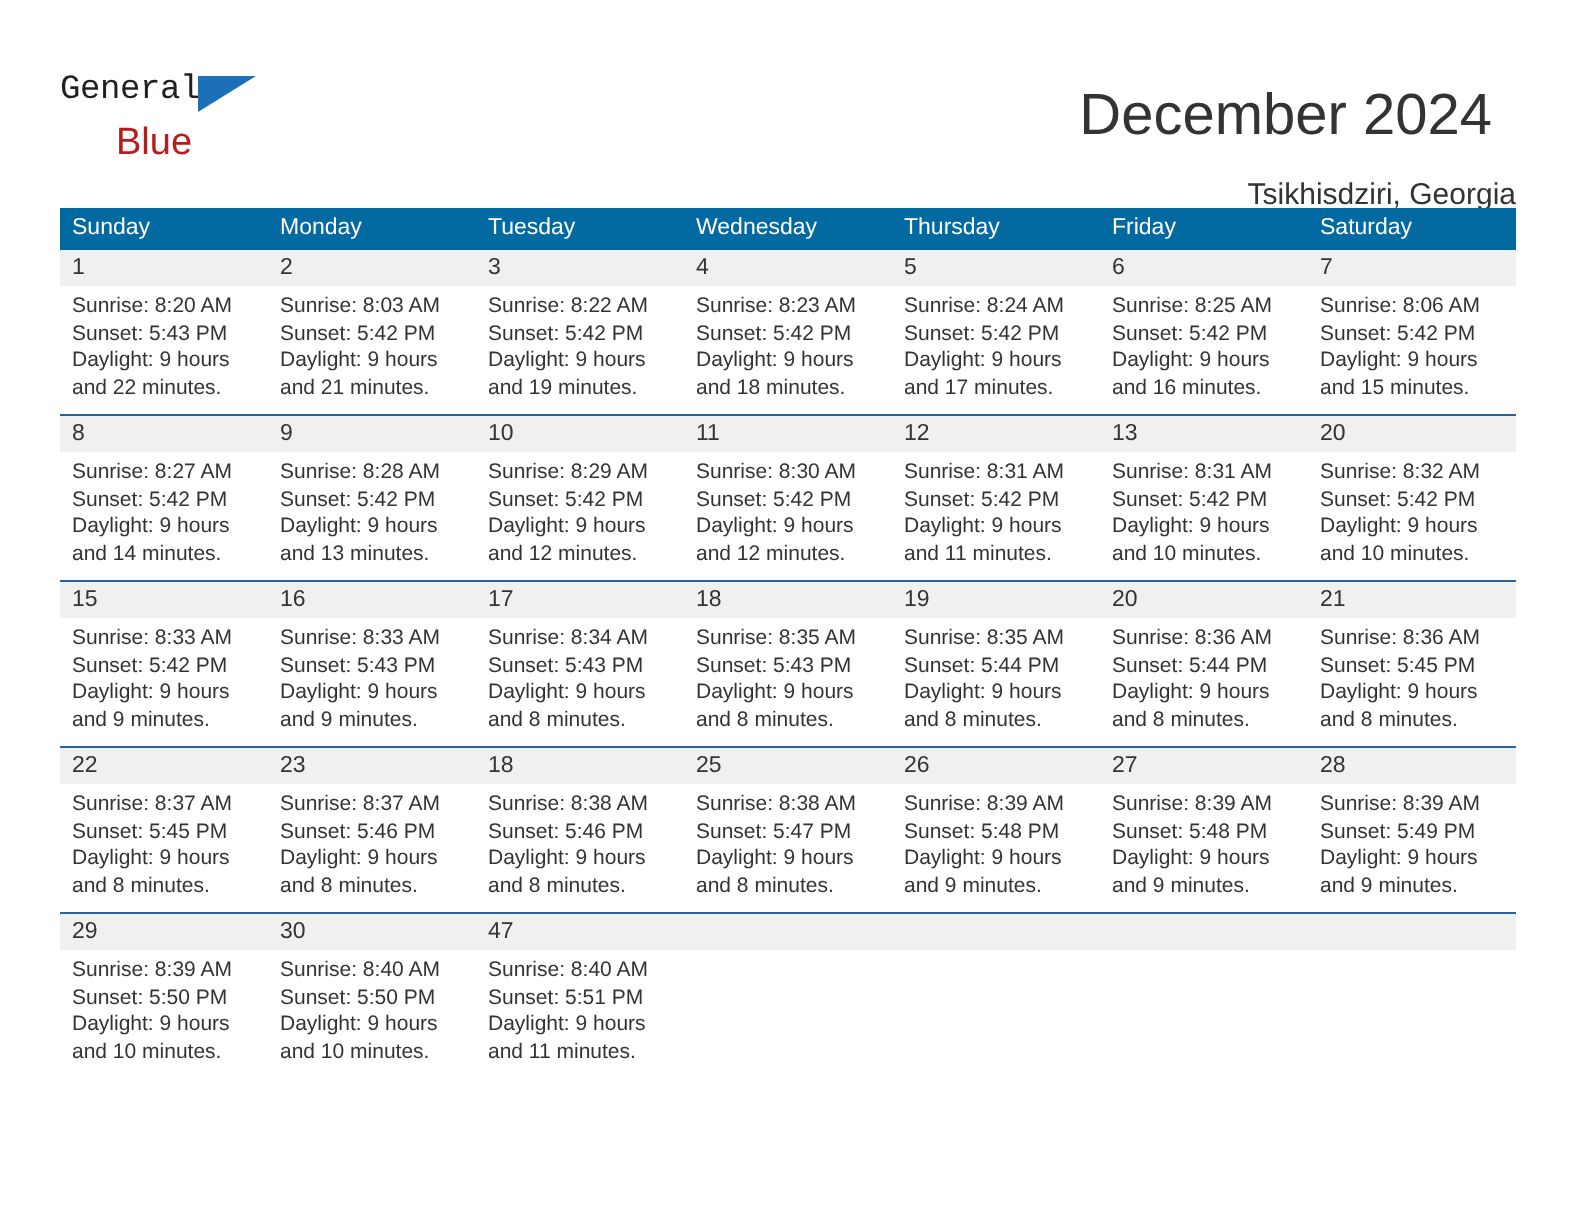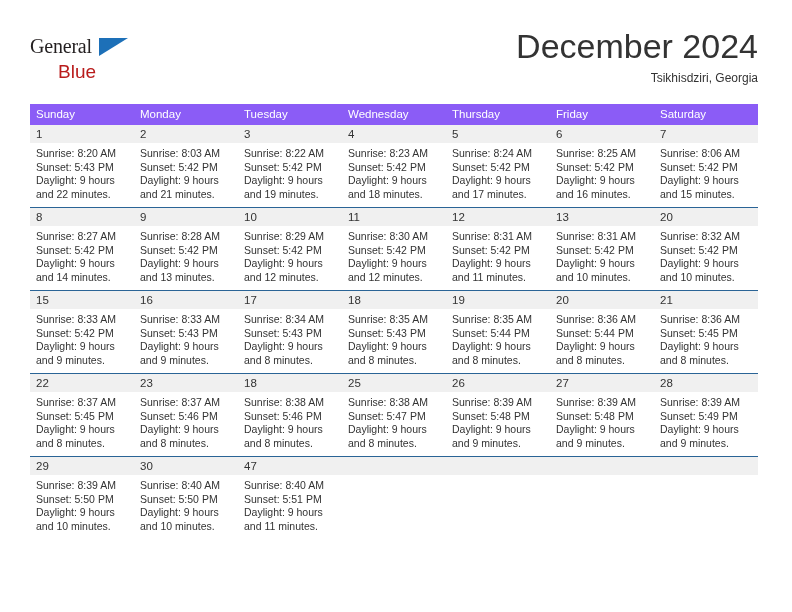--- a/index.html
+++ b/index.html
@@ -33,25 +33,25 @@
     position: absolute;
     left: 0;
     top: 6px;
     width: 120px;
     height: 56px;
   }
   .logo-general {
     position: absolute;
     left: 0;
     top: 0;
-    font-size: 20px;
+    font-size: 17px;
     color: #231f20;
     letter-spacing: -0.2px;
     line-height: 24px;
-    font-family: Liberation Serif, serif;
+    font-family: Liberation Mono, monospace;
   }
   .logo-tri {
     position: absolute;
     left: 69px;
     top: 4px;
     width: 0;
     height: 0;
     border-left: 29px solid #1d70b8;
     border-bottom: 18px solid transparent;
   }
@@ -65,46 +65,46 @@
     font-family: "Liberation Sans", sans-serif;
   }
 
   .title-block {
     position: absolute;
     right: 0;
     top: 0;
     text-align: right;
   }
   .cal-title {
-    font-size: 34px;
+    font-size: 29px;
     color: #333333;
     line-height: 36px;
     white-space: nowrap;
     font-weight: normal;
-    margin: 0;
+    margin: 12px;
   }
   .cal-subtitle {
-    font-size: 12px;
+    font-size: 15px;
     color: #333333;
     line-height: 20px;
     margin-top: 4px;
     white-space: nowrap;
   }
 
   
   .calendar {
     position: absolute;
     left: 30px;
     top: 104px;
     width: 728px;
     border-collapse: collapse;
     table-layout: fixed;
   }
   .calendar th {
-    background: #8b5cf6;
+    background: #0369a1;
     color: #ffffff;
     font-size: 11.5px;
     font-weight: normal;
     text-align: left;
     padding: 4px 0 4px 6px;
     height: 13px;
     line-height: 13px;
     border: none;
   }
   .calendar td {

